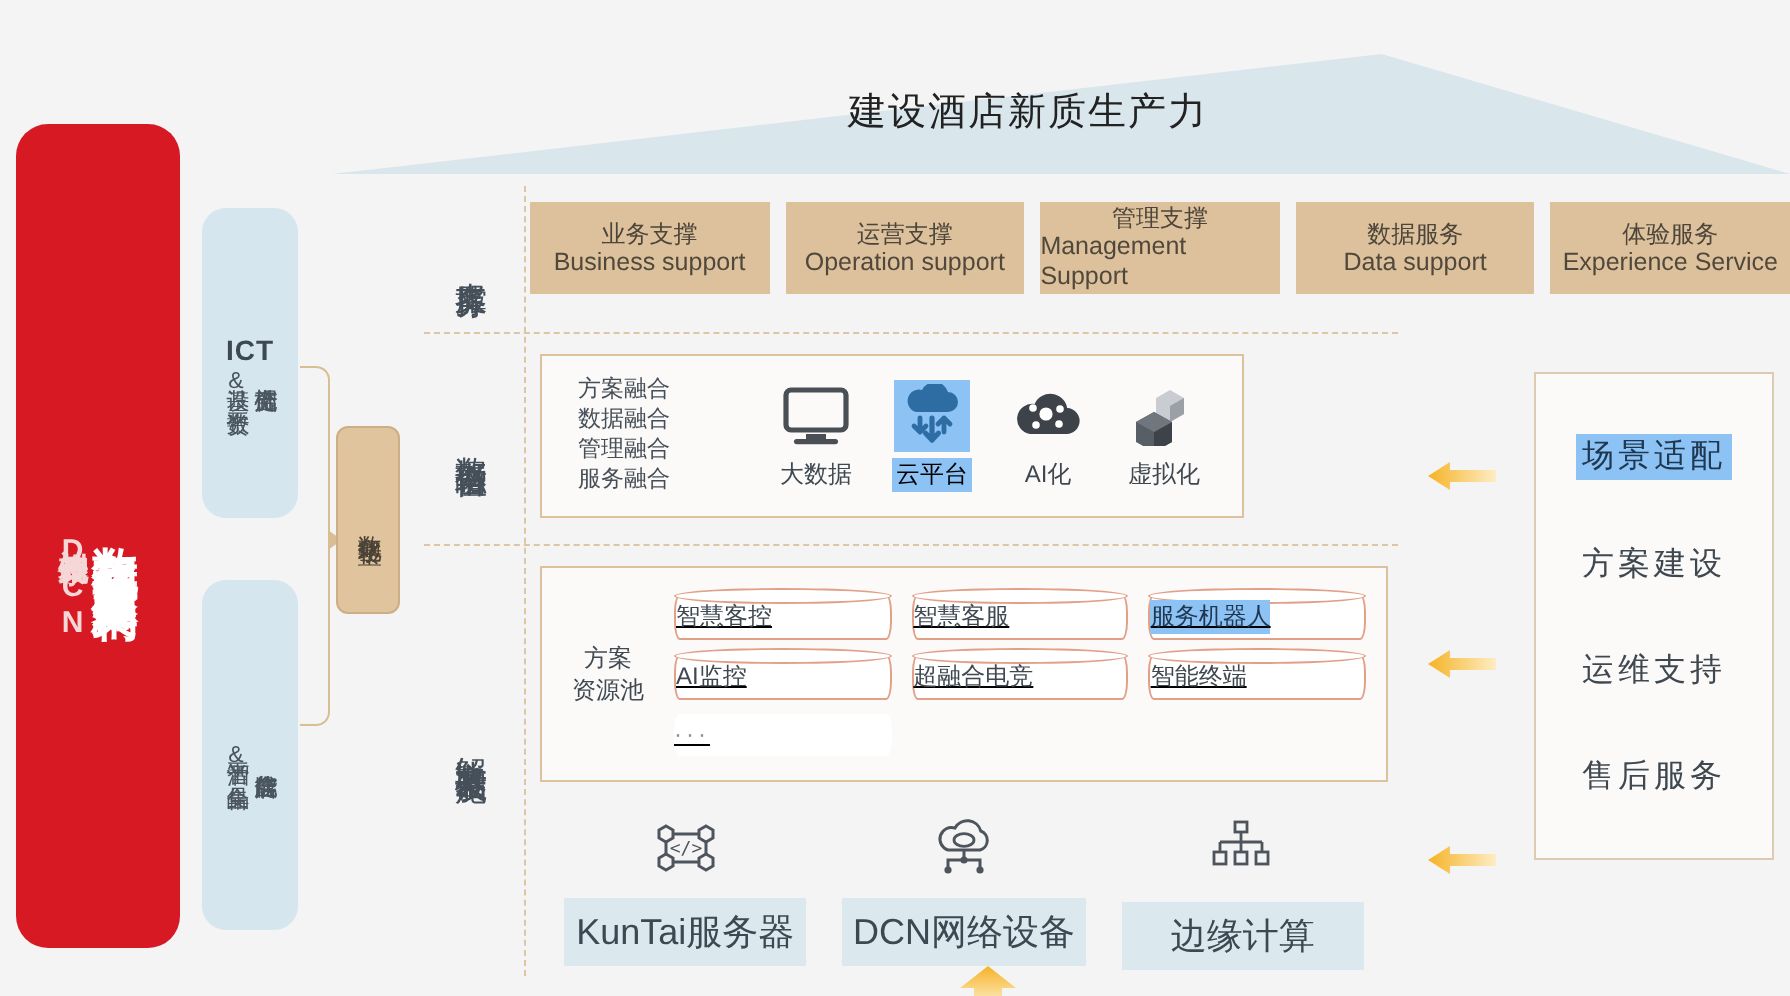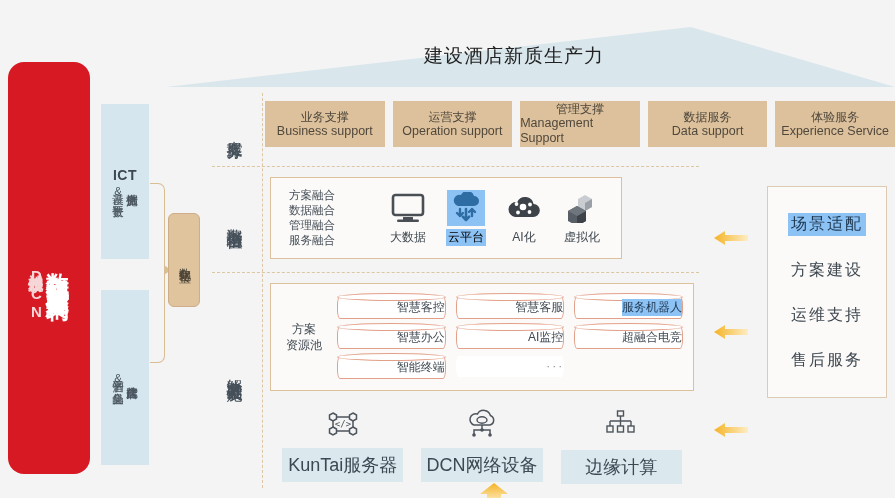--- a/index.html
+++ b/index.html
@@ -31,21 +31,21 @@
     position:absolute;left:166px;top:27px;width:729px;height:60px;
     background:#d9e6ec;
     clip-path:polygon(0% 100%, 72% 0%, 100% 100%);
   }
   .roof-title{
     position:absolute;left:424px;top:43px;
     font-size:19px;color:#222;letter-spacing:1px;font-weight:400;
   }
   
   .lbox{
-    position:absolute;background:#d5e6ee;border-radius:0;
+    position:absolute;background:#d5e6ee;border-radius:12px;
     display:flex;flex-direction:row-reverse;align-items:center;justify-content:center;
     padding:6px 4px;box-sizing:border-box;
   }
   #ict-box{left:101px;top:104px;width:48px;height:155px;flex-direction:column;}
   #ict-label{font-size:14px;font-weight:700;color:#3d4852;margin-bottom:2px;letter-spacing:.5px;}
   .vtext{
     writing-mode:vertical-rl;text-orientation:upright;
     font-size:11.5px;color:#4a5560;line-height:1.22;letter-spacing:0px;
   }
   #hotel-box{left:101px;top:290px;width:48px;height:175px;}
@@ -111,21 +111,21 @@
   
   #pool-block{
     position:absolute;left:64px;top:196px;width:424px;height:108px;
     border:1.2px solid #dcc19c;background:#fbfaf8;
     display:flex;align-items:center;box-sizing:border-box;
   }
   #pool-label{width:66px;text-align:center;font-size:12px;color:#414a53;line-height:1.35;}
   #pool-grid{flex:1;display:grid;grid-template-columns:repeat(3,1fr);gap:7px 10px;padding-right:10px;}
   .cyl{
     position:relative;height:21px;border:1.1px solid #e2a089;border-radius:3px/9px;
-    background:#fff;display:flex;align-items:center;justify-content:flex-end;
+    background:#fff;display:flex;align-items:center;justify-content:flex-start;text-decoration:underline;
   }
   .cyl::before{
     content:"";position:absolute;left:-1.1px;top:-4px;right:-1.1px;height:8px;
     border:1.1px solid #e2a089;border-radius:50%;background:#fff;box-sizing:border-box;
   }
   .cyl span{position:relative;font-size:12px;color:#3f4851;z-index:2;}
   .cyl span.hl{background:#8dc2f5;color:#1f3850;}
   .cyl.empty span{letter-spacing:2px;color:#8a9099;}
   .cyl.empty{border:none;}
   .cyl.empty::before{display:none;}
@@ -136,21 +136,21 @@
     position:absolute;left:64px;top:322px;width:424px;height:74px;
     display:flex;gap:18px;padding:0 12px;box-sizing:border-box;
   }
   .infra-item{flex:1;display:flex;flex-direction:column;align-items:center;gap:5px;}
   .infra-cap{
     width:100%;background:#dbe8ee;text-align:center;font-size:18px;color:#3d4852;
     padding:5px 0;
   }
   
   #right-panel{
-    position:absolute;left:767px;top:186px;width:120px;height:212px;
+    position:absolute;left:767px;top:186px;width:120px;height:244px;
     border:1.2px solid #dccbb0;background:#fbfaf8;
     display:flex;flex-direction:column;align-items:center;justify-content:space-around;
     padding:14px 0;box-sizing:border-box;
   }
   .rp-item{font-size:16px;color:#3f4851;letter-spacing:2px;}
   .rp-item.hl{background:#8dc2f5;color:#1e3850;padding:1px 3px;}
   .larrow{position:absolute;width:34px;height:14px;}
   #arrow1{left:714px;top:231px;}
   #arrow2{left:714px;top:325px;}
   #arrow3{left:714px;top:423px;}
@@ -289,23 +289,20 @@
       </div>
     <div id="pool-grid">
         <div class="cyl">
           <span>智慧客控</span>
         </div>
         <div class="cyl">
           <span>智慧客服</span>
         </div>
         <div class="cyl">
           <span class="hl">服务机器人</span>
-        </div>
-        <div class="cyl">
-          <span>智慧办公</span>
         </div>
         <div class="cyl">
           <span>AI监控</span>
         </div>
         <div class="cyl">
           <span>超融合电竞</span>
         </div>
         <div class="cyl">
           <span>智能终端</span>
         </div>

